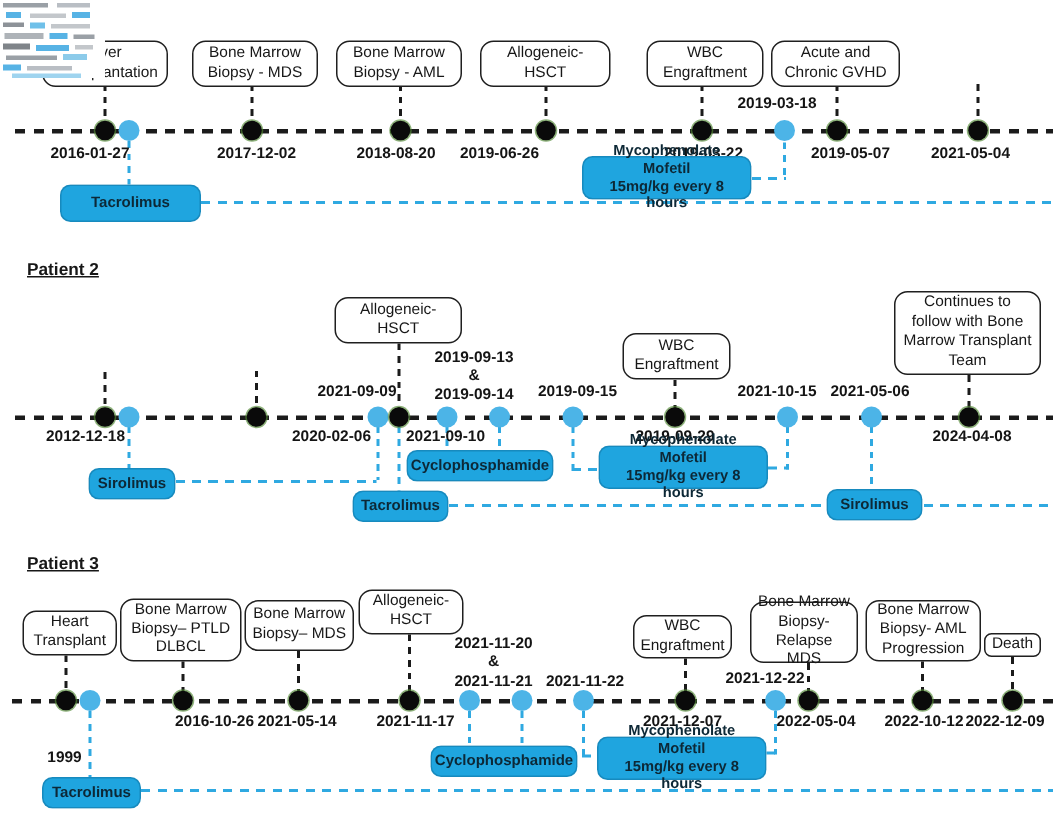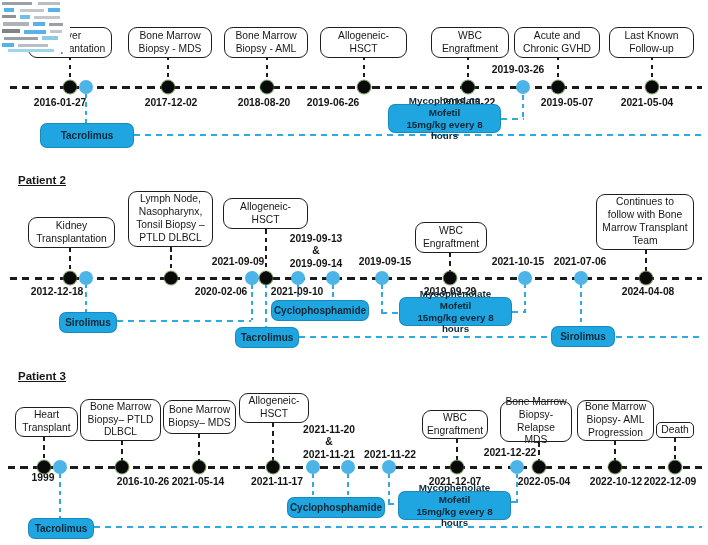--- a/index.html
+++ b/index.html
@@ -53,22 +53,20 @@
     <div class="evbox" style="left:128px;top:27px;width:84px;height:31px;">Bone Marrow
 Biopsy - MDS</div>
     <div class="evbox" style="left:224px;top:27px;width:84px;height:31px;">Bone Marrow
 Biopsy - AML</div>
     <div class="evbox" style="left:320px;top:27px;width:87px;height:31px;">Allogeneic-
 HSCT</div>
     <div class="evbox" style="left:431px;top:27px;width:78px;height:31px;">WBC
 Engraftment</div>
     <div class="evbox" style="left:514px;top:27px;width:86px;height:31px;">Acute and
 Chronic GVHD</div>
-    <div class="evbox" style="left:609px;top:27px;width:85px;height:31px;">Last Known
-Follow-up</div>
 
     <div class="vconn" style="left:69px;top:56px;height:28px;"></div>
     <div class="vconn" style="left:167px;top:56px;height:28px;"></div>
     <div class="vconn" style="left:266px;top:56px;height:28px;"></div>
     <div class="vconn" style="left:363px;top:56px;height:28px;"></div>
     <div class="vconn" style="left:467px;top:56px;height:28px;"></div>
     <div class="vconn" style="left:557px;top:56px;height:28px;"></div>
     <div class="vconn" style="left:651px;top:56px;height:28px;"></div>
 
     <div class="dot" style="left:70px;top:87px;"></div>
@@ -81,21 +79,21 @@
     <div class="dot" style="left:558px;top:87px;"></div>
     <div class="dot" style="left:652px;top:87px;"></div>
 
     <div class="date" style="left:60px;top:97px;">2016-01-27</div>
     <div class="date" style="left:171px;top:97px;">2017-12-02</div>
     <div class="date" style="left:264px;top:97px;">2018-08-20</div>
     <div class="date" style="left:333px;top:97px;">2019-06-26</div>
     <div class="date" style="left:469px;top:97px;">2019-03-22</div>
     <div class="date" style="left:567px;top:97px;">2019-05-07</div>
     <div class="date" style="left:647px;top:97px;">2021-05-04</div>
-    <div class="date" style="left:518px;top:64px;">2019-03-26</div>
+    <div class="date" style="left:518px;top:64px;">2019-03-18</div>
 
     <div class="bv" style="left:85px;top:94px;height:29px;"></div>
     <div class="med" style="left:40px;top:123px;width:94px;height:25px;">Tacrolimus</div>
     <div class="bh" style="left:134px;top:134px;width:568px;"></div>
     <div class="med two" style="left:388px;top:104px;width:113px;height:29px;">Mycophenolate Mofetil
 15mg/kg every 8 hours</div>
     <div class="bh" style="left:501px;top:118px;width:23px;"></div>
     <div class="bv" style="left:522px;top:95px;height:24px;"></div>
 
     <div id="redact">
@@ -118,26 +116,20 @@
       <div class="rb" style="left:2px;top:43px;width:12px;height:4px;background:#57b3e5;"></div>
       <div class="rb" style="left:18px;top:44px;width:30px;height:3px;background:#b9bec4;"></div>
       <div class="rb" style="left:8px;top:49px;width:46px;height:3px;background:#9fd4ef;"></div>
     </div>
   </div>
 
   <div class="layer">
     <div class="heading" style="left:18px;top:174px;">Patient 2</div>
     <div class="hline" style="left:10px;top:277px;width:692px;"></div>
 
-    <div class="evbox" style="left:28px;top:217px;width:87px;height:31px;">Kidney
-Transplantation</div>
-    <div class="evbox" style="left:128px;top:191px;width:85px;height:56px;">Lymph Node,
-Nasopharynx,
-Tonsil Biopsy –
-PTLD DLBCL</div>
     <div class="evbox" style="left:223px;top:198px;width:85px;height:31px;">Allogeneic-
 HSCT</div>
     <div class="evbox" style="left:415px;top:222px;width:72px;height:31px;">WBC
 Engraftment</div>
     <div class="evbox" style="left:596px;top:194px;width:98px;height:56px;">Continues to
 follow with Bone
 Marrow Transplant
 Team</div>
 
     <div class="vconn" style="left:69px;top:248px;height:28px;"></div>
@@ -160,21 +152,21 @@
     <div class="dot" style="left:646px;top:278px;"></div>
 
     <div class="date" style="left:57px;top:286px;">2012-12-18</div>
     <div class="date" style="left:176px;top:286px;margin-left:45px;">2020-02-06</div>
     <div class="date" style="left:297px;top:286px;">2021-09-10</div>
     <div class="date" style="left:450px;top:286px;">2019-09-29</div>
     <div class="date" style="left:648px;top:286px;">2024-04-08</div>
     <div class="date" style="left:238px;top:256px;">2021-09-09</div>
     <div class="date" style="left:385px;top:256px;">2019-09-15</div>
     <div class="date" style="left:518px;top:256px;">2021-10-15</div>
-    <div class="date" style="left:580px;top:256px;">2021-07-06</div>
+    <div class="date" style="left:580px;top:256px;">2021-05-06</div>
     <div class="date stack" style="left:316px;top:233px;">2019-09-13
 &amp;
 2019-09-14</div>
 
     <div class="bv" style="left:85px;top:284px;height:28px;"></div>
     <div class="med" style="left:59px;top:312px;width:58px;height:21px;">Sirolimus</div>
     <div class="bh" style="left:117px;top:320px;width:134px;"></div>
     <div class="bv" style="left:251px;top:284px;height:36px;"></div>
 
     <div class="bv" style="left:297px;top:284px;height:16px;"></div>
@@ -236,21 +228,21 @@
     <div class="dot" style="left:273px;top:467px;"></div>
     <div class="dot blue" style="left:313px;top:467px;"></div>
     <div class="dot blue" style="left:348px;top:467px;"></div>
     <div class="dot blue" style="left:389px;top:467px;"></div>
     <div class="dot" style="left:457px;top:467px;"></div>
     <div class="dot blue" style="left:517px;top:467px;"></div>
     <div class="dot" style="left:539px;top:467px;"></div>
     <div class="dot" style="left:615px;top:467px;"></div>
     <div class="dot" style="left:675px;top:467px;"></div>
 
-    <div class="date" style="left:43px;top:472px;">1999</div>
+    <div class="date" style="left:43px;top:500px;">1999</div>
     <div class="date" style="left:125px;top:476px;margin-left:18px;">2016-10-26</div>
     <div class="date" style="left:198px;top:476px;">2021-05-14</div>
     <div class="date" style="left:277px;top:476px;">2021-11-17</div>
     <div class="date" style="left:455px;top:476px;">2021-12-07</div>
     <div class="date" style="left:544px;top:476px;">2022-05-04</div>
     <div class="date" style="left:616px;top:476px;">2022-10-12</div>
     <div class="date" style="left:670px;top:476px;">2022-12-09</div>
     <div class="date" style="left:390px;top:449px;">2021-11-22</div>
     <div class="date" style="left:510px;top:447px;">2021-12-22</div>
     <div class="date stack" style="left:329px;top:424px;">2021-11-20

